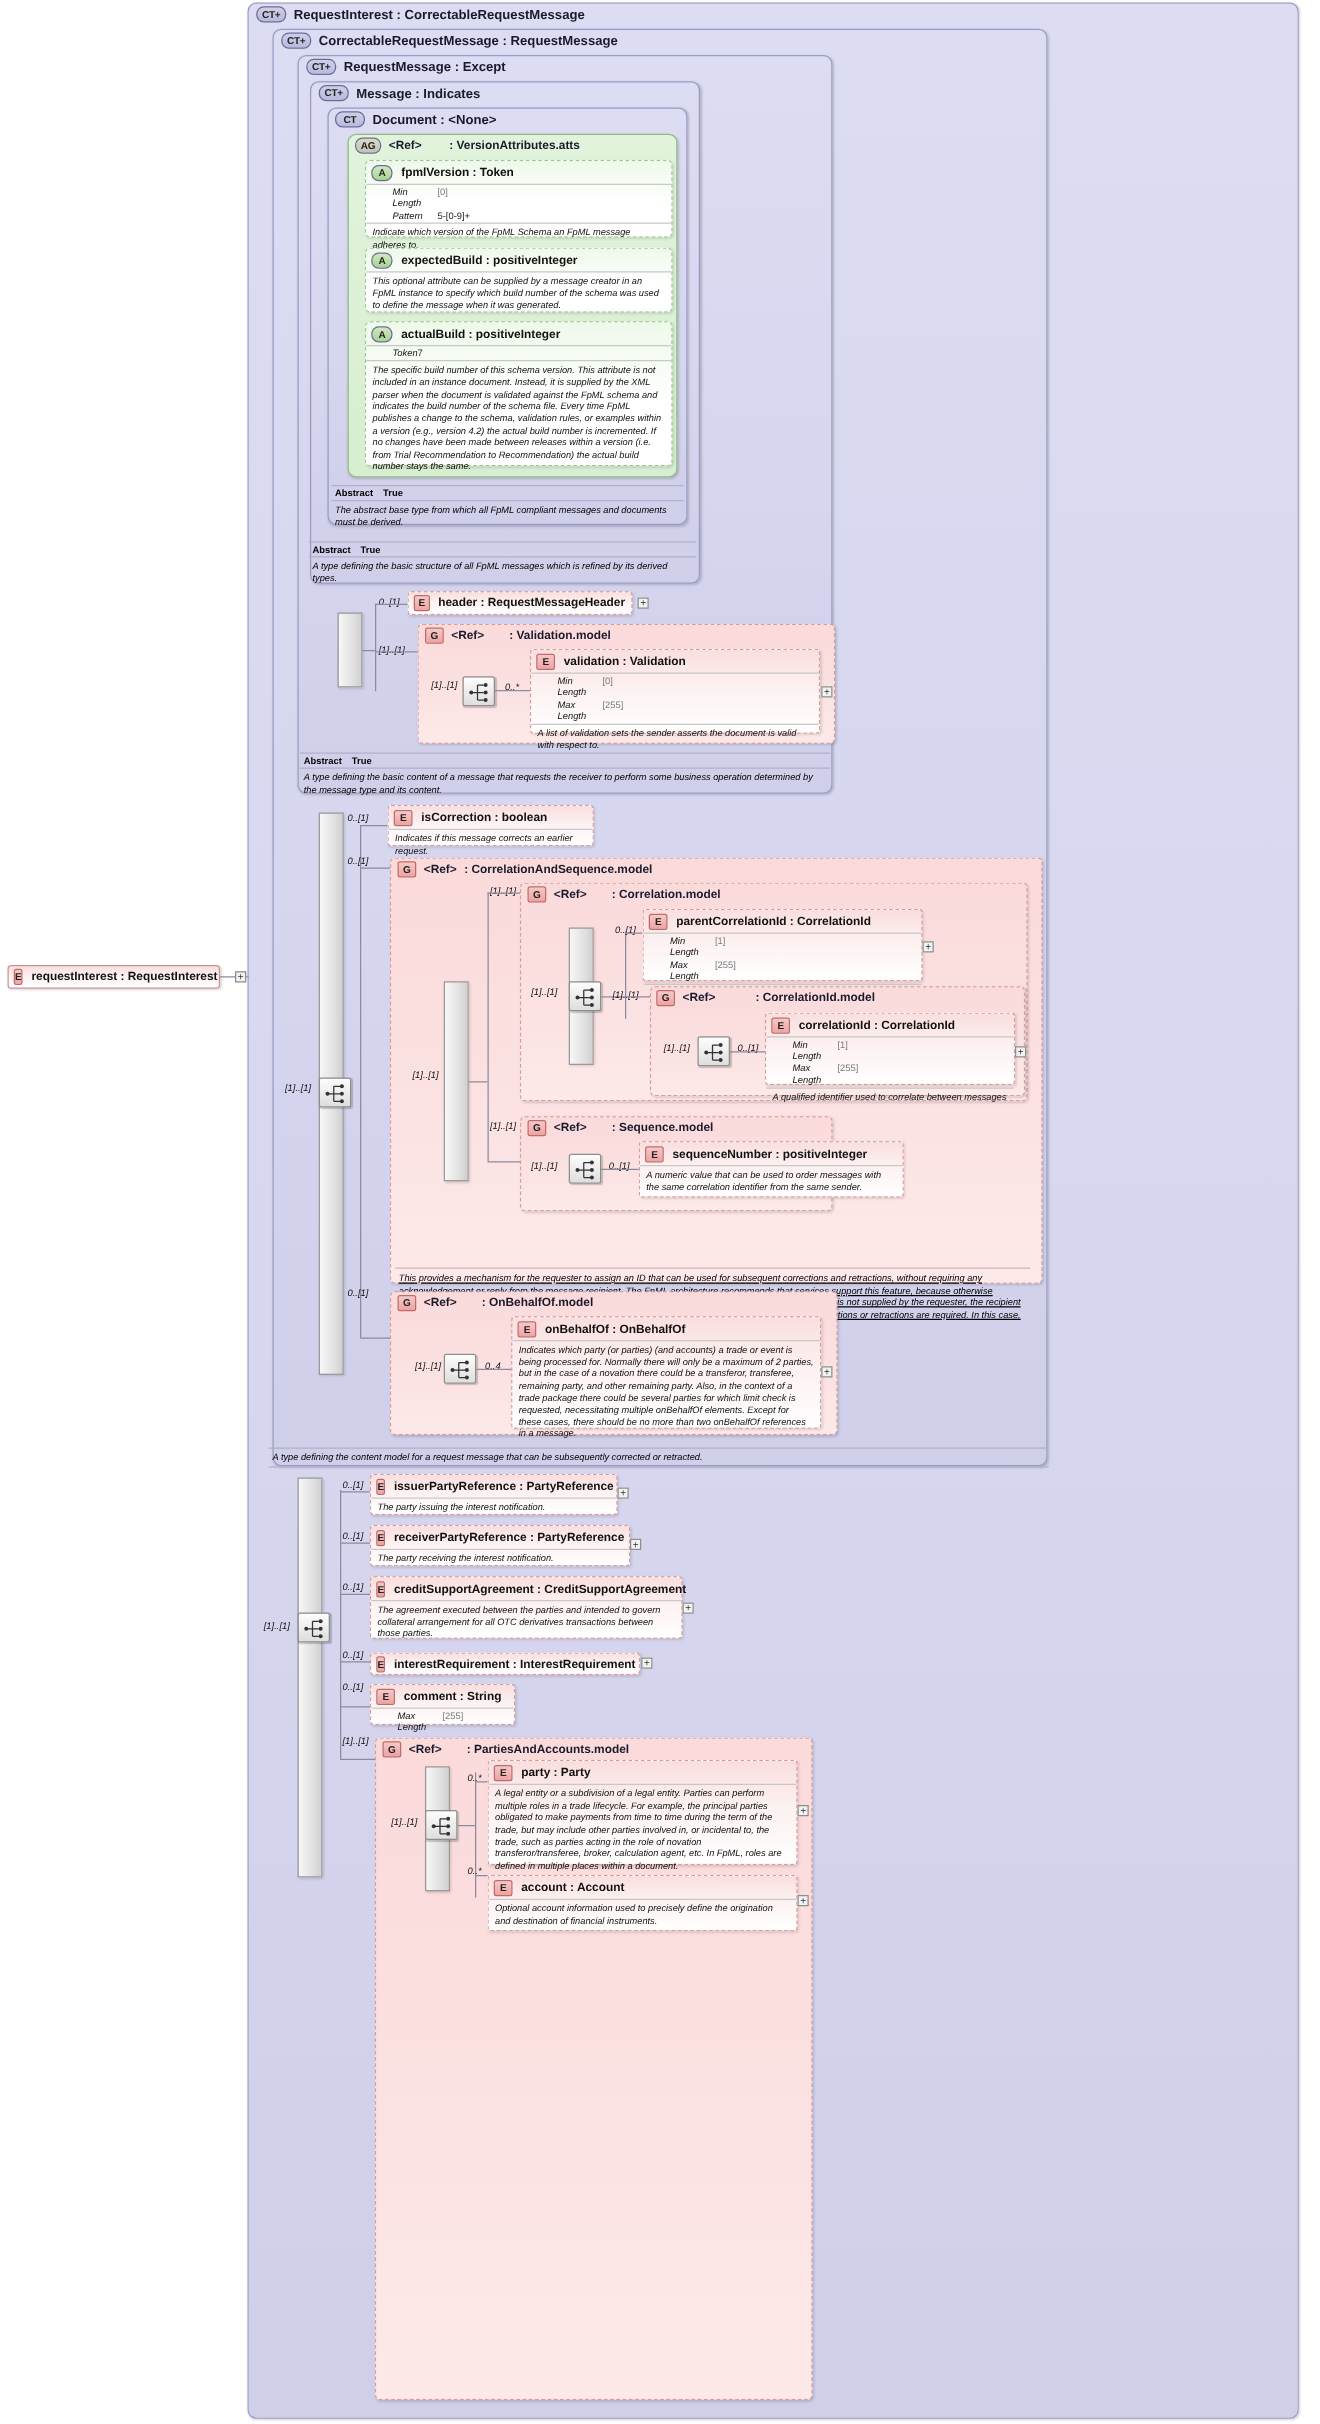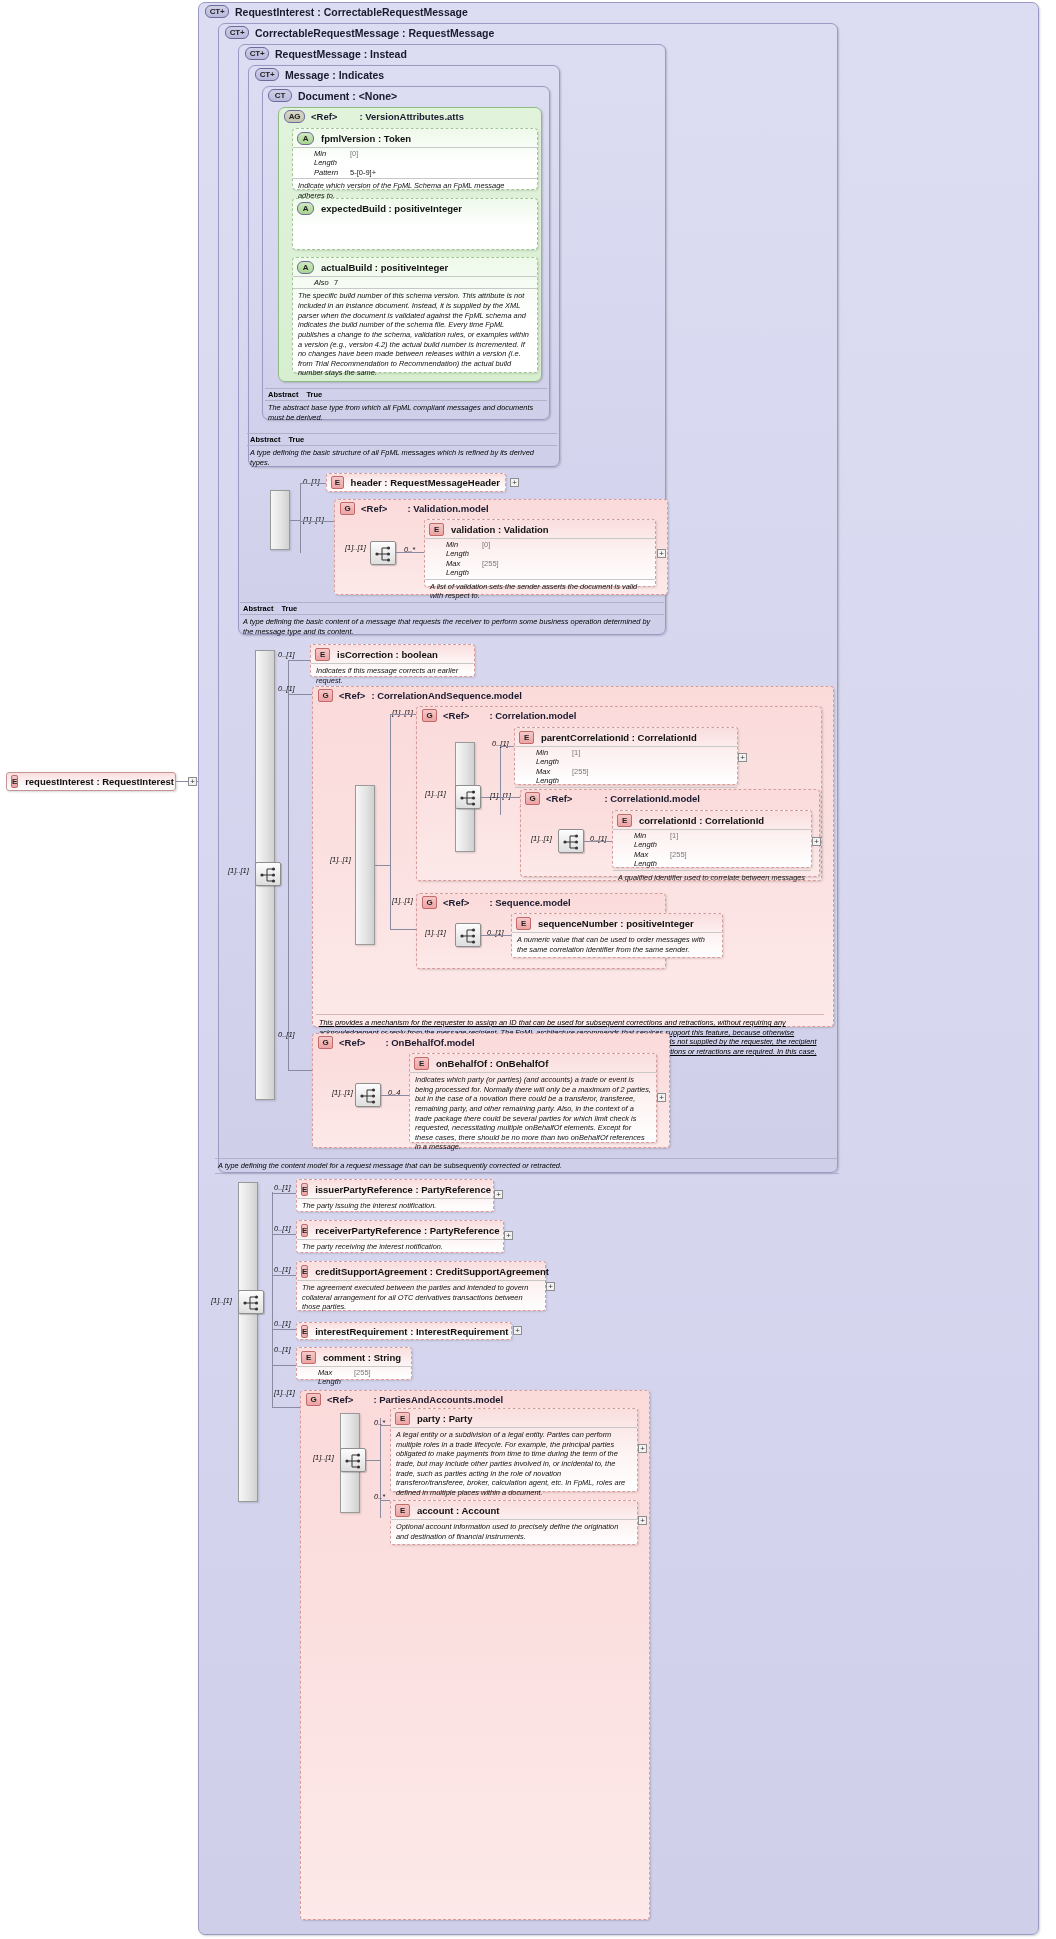--- a/index.html
+++ b/index.html
@@ -169,21 +169,21 @@
 
 <div class="ct-panel" style="left:218px; top:23px; width:620px; height:1150px;"></div>
 <div class="ct-head" style="left:225px; top:26px;">
   <span class="badge badge-ct">CT+</span>
   <span>CorrectableRequestMessage : RequestMessage</span>
 </div>
 
 <div class="ct-panel" style="left:238px; top:44px; width:428px; height:591px;"></div>
 <div class="ct-head" style="left:245px; top:47px;">
   <span class="badge badge-ct">CT+</span>
-  <span>RequestMessage : Instead</span>
+  <span>RequestMessage : Except</span>
 </div>
 
 <div class="ct-panel" style="left:248px; top:65px; width:312px; height:402px;"></div>
 <div class="ct-head" style="left:255px; top:68px;">
   <span class="badge badge-ct">CT+</span>
   <span>Message : Indicates</span>
 </div>
 
 <div class="ct-panel" style="left:262px; top:86px; width:288px; height:334px;"></div>
 <div class="ct-head" style="left:268px; top:89px;">
@@ -214,30 +214,31 @@
       </div>
   </div>
   <div class="doc">Indicate which version of the FpML Schema an FpML message adheres to.</div>
 </div>
 
 <div class="attr-box" style="left:292px; top:198px; width:246px; height:52px;">
   <div class="box-title small">
     <span class="badge badge-a">A</span>
     <span>expectedBuild : positiveInteger</span>
   </div>
+  <div class="doc">This optional attribute can be supplied by a message creator in an FpML instance to specify which build number of the schema was used to define the message when it was generated.</div>
 </div>
 
 <div class="attr-box" style="left:292px; top:257px; width:246px; height:116px;">
   <div class="box-title small">
     <span class="badge badge-a">A</span>
     <span>actualBuild : positiveInteger</span>
   </div>
   <div class="facets">
     <div class="row">
-        <span class="fname" style="width:36px;">Also</span>
+        <span class="fname" style="width:36px;">Token</span>
       <span class="fval dark">7</span>
       </div>
   </div>
   <div class="doc">The specific build number of this schema version. This attribute is not included in an instance document. Instead, it is supplied by the XML parser when the document is validated against the FpML schema and indicates the build number of the schema file. Every time FpML publishes a change to the schema, validation rules, or examples within a version (e.g., version 4.2) the actual build number is incremented. If no changes have been made between releases within a version (i.e. from Trial Recommendation to Recommendation) the actual build number stays the same.</div>
 </div>
 
 <div class="annot" style="left:265px; top:388px; width:282px;">
   <div class="arow">
       <b>Abstract</b>
     <span style="font-style:normal;font-size:7.5px;font-weight:bold;">True</span>

